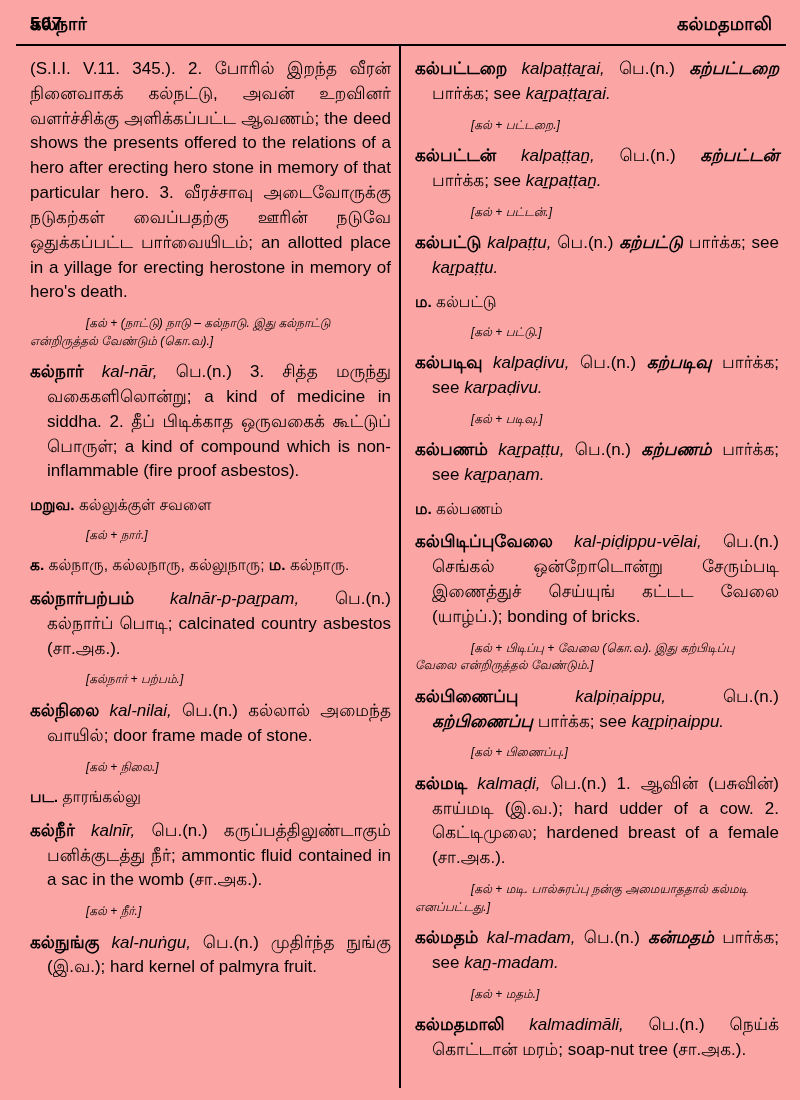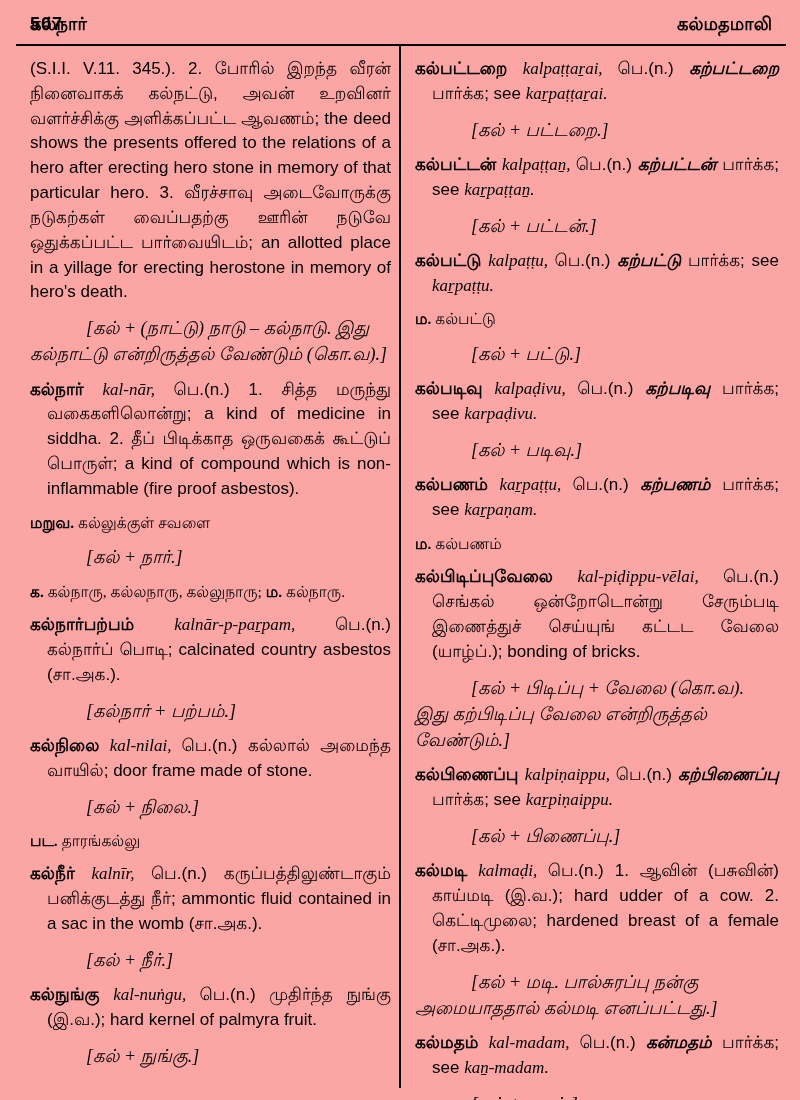--- a/index.html
+++ b/index.html
@@ -36,57 +36,56 @@
     position: absolute; top: 56px;
     font-size: 17px; line-height: 1.46;
   }
   .col-left  { left: 30px;  width: 361px; }
   .col-right { left: 415px; width: 364px; }
 
   p.blk { margin: 1px 0 10px 0; }
 
   .cont  { text-align: justify; }
   .entry { text-align: justify; padding-left: 17px; text-indent: -17px; margin-top: 4px; }
-  .note  { margin-left: 56px; font-size: 15.5px; margin-top: 13px; margin-bottom: 13px; font-family: Liberation Serif, serif; }
-  .etym  { font-style: italic; font-size: 18px; text-indent: 56px; margin-top: 12px; margin-bottom: 12px; }
+  .note  { margin-left: 56px; font-size: 15.5px; margin-top: 13px; margin-bottom: 13px; }
+  .etym  { font-style: italic; font-size: 12px; text-indent: 56px; margin-top: 12px; margin-bottom: 12px; }
 
   .seg-b  { font-weight: 700; }
-  .seg-i  { font-style: italic; font-family: Liberation Serif, serif; }
+  .seg-i  { font-style: italic; }
   .seg-bi { font-weight: 700; font-style: italic; }
 </style>
 </head>
 <body>
 
 <div class="page">
 
   <div class="hdr">
     <span class="gw-left">கல்நார்</span>
     <span class="pnum">507</span>
     <span class="gw-right">கல்மதமாலி</span>
   </div>
 
   <div class="rule"></div>
   <div class="vdiv"></div>
 
   <div class="col col-left" id="col-left">
       <p class="blk cont"><span class="seg-n">(S.I.I. V.11. 345.). 2. போரில் இறந்த வீரன் நினைவாகக் கல்நட்டு, அவன் உறவினர் வளர்ச்சிக்கு அளிக்கப்பட்ட ஆவணம்; the deed shows the presents offered to the relations of a hero after erecting hero stone in memory of that particular hero. 3. வீரச்சாவு அடைவோருக்கு நடுகற்கள் வைப்பதற்கு ஊரின் நடுவே ஒதுக்கப்பட்ட பார்வையிடம்; an allotted place in a yillage for erecting herostone in memory of hero's death.</span></p>
       <p class="blk etym"><span class="seg-i">[கல் + (நாட்டு) நாடு – கல்நாடு. இது கல்நாட்டு என்றிருத்தல் வேண்டும் (கொ.வ).]</span></p>
-      <p class="blk entry"><span class="seg-b">கல்நார் </span><span class="seg-i">kal-nār, </span><span class="seg-n">பெ.(n.) 1. சித்த மருந்து வகைகளிலொன்று; a kind of medicine in siddha. 2. தீப் பிடிக்காத ஒருவகைக் கூட்டுப் பொருள்; a kind of compound which is non-inflammable (fire proof asbestos).</span></p>
+      <p class="blk entry"><span class="seg-b">கல்நார் </span><span class="seg-i">kal-nār, </span><span class="seg-n">பெ.(n.) 3. சித்த மருந்து வகைகளிலொன்று; a kind of medicine in siddha. 2. தீப் பிடிக்காத ஒருவகைக் கூட்டுப் பொருள்; a kind of compound which is non-inflammable (fire proof asbestos).</span></p>
       <p class="blk note"><span class="seg-b">மறுவ. </span><span class="seg-n">கல்லுக்குள் சவளை</span></p>
       <p class="blk etym"><span class="seg-i">[கல் + நார்.]</span></p>
       <p class="blk note"><span class="seg-b">க. </span><span class="seg-n">கல்நாரு, கல்லநாரு, கல்லுநாரு; </span><span class="seg-b">ம. </span><span class="seg-n">கல்நாரு.</span></p>
       <p class="blk entry"><span class="seg-b">கல்நார்பற்பம் </span><span class="seg-i">kalnār-p-paṟpam, </span><span class="seg-n">பெ.(n.) கல்நார்ப் பொடி; calcinated country asbestos (சா.அக.).</span></p>
       <p class="blk etym"><span class="seg-i">[கல்நார் + பற்பம்.]</span></p>
       <p class="blk entry"><span class="seg-b">கல்நிலை </span><span class="seg-i">kal-nilai, </span><span class="seg-n">பெ.(n.) கல்லால் அமைந்த வாயில்; door frame made of stone.</span></p>
       <p class="blk etym"><span class="seg-i">[கல் + நிலை.]</span></p>
       <p class="blk note"><span class="seg-b">பட. </span><span class="seg-n">தாரங்கல்லு</span></p>
       <p class="blk entry"><span class="seg-b">கல்நீர் </span><span class="seg-i">kalnīr, </span><span class="seg-n">பெ.(n.) கருப்பத்திலுண்டாகும் பனிக்குடத்து நீர்; ammontic fluid contained in a sac in the womb (சா.அக.).</span></p>
       <p class="blk etym"><span class="seg-i">[கல் + நீர்.]</span></p>
       <p class="blk entry"><span class="seg-b">கல்நுங்கு </span><span class="seg-i">kal-nuṅgu, </span><span class="seg-n">பெ.(n.) முதிர்ந்த நுங்கு (இ.வ.); hard kernel of palmyra fruit.</span></p>
-      <p class="blk etym"><span class="seg-i">[கல் + நுங்கு.]</span></p>
     </div>
   <div class="col col-right" id="col-right">
       <p class="blk entry"><span class="seg-b">கல்பட்டறை </span><span class="seg-i">kalpaṭṭaṟai, </span><span class="seg-n">பெ.(n.) </span><span class="seg-bi">கற்பட்டறை </span><span class="seg-n">பார்க்க; see </span><span class="seg-i">kaṟpaṭṭaṟai.</span></p>
       <p class="blk etym"><span class="seg-i">[கல் + பட்டறை.]</span></p>
       <p class="blk entry"><span class="seg-b">கல்பட்டன் </span><span class="seg-i">kalpaṭṭaṉ, </span><span class="seg-n">பெ.(n.) </span><span class="seg-bi">கற்பட்டன் </span><span class="seg-n">பார்க்க; see </span><span class="seg-i">kaṟpaṭṭaṉ.</span></p>
       <p class="blk etym"><span class="seg-i">[கல் + பட்டன்.]</span></p>
       <p class="blk entry"><span class="seg-b">கல்பட்டு </span><span class="seg-i">kalpaṭṭu, </span><span class="seg-n">பெ.(n.) </span><span class="seg-bi">கற்பட்டு </span><span class="seg-n">பார்க்க; see </span><span class="seg-i">kaṟpaṭṭu.</span></p>
       <p class="blk note"><span class="seg-b">ம. </span><span class="seg-n">கல்பட்டு</span></p>
       <p class="blk etym"><span class="seg-i">[கல் + பட்டு.]</span></p>
       <p class="blk entry"><span class="seg-b">கல்படிவு </span><span class="seg-i">kalpaḍivu, </span><span class="seg-n">பெ.(n.) </span><span class="seg-bi">கற்படிவு </span><span class="seg-n">பார்க்க; see </span><span class="seg-i">karpaḍivu.</span></p>

